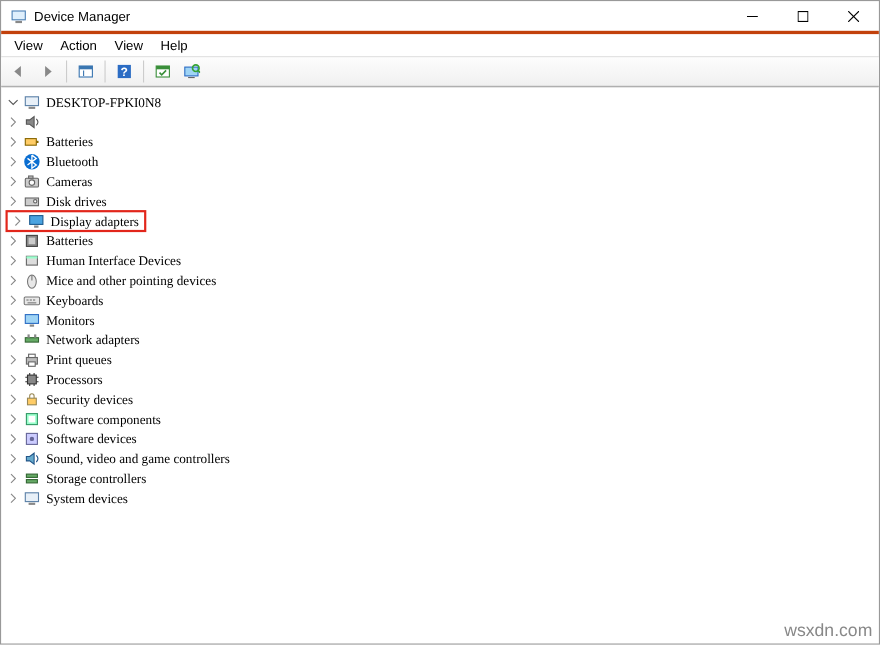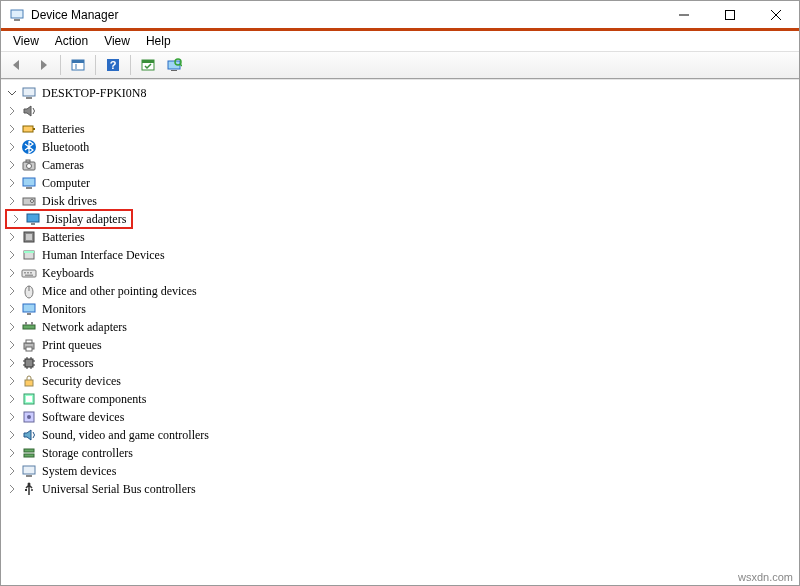--- a/index.html
+++ b/index.html
@@ -81,21 +81,21 @@
   border: 2px solid #e2261b;
   padding: 0 2px;
   display: inline-flex;
   align-items: center;
   height: 20px;
   gap: 2px;
 }
 .watermark {
   position: absolute;
   bottom: 2px; right: 6px;
-  font-size: 11px;
+  font-size: 16px;
   color: #888;
 }
 svg { display: block; }
 </style>
 </head>
 <body>
 
 <div class="titlebar">
   <div class="titlebar-left">
     <span class="titlebar-icon">
@@ -262,36 +262,20 @@
             </li>
             <li>
               <div class="node">
                 <span class="expander">
                   <svg width="10" height="10">
                     <path d="M3 1 L7 5 L3 9" fill="none" stroke="#888"></path>
                   </svg>
                 </span>
                 <span class="node-icon">
                   <svg width="16" height="16">
-                    <rect x="2" y="3" width="12" height="8" fill="#9fd4f5" stroke="#2b6cc4"></rect>
-                    <rect x="5" y="12" width="6" height="2" fill="#888"></rect>
-                  </svg>
-                </span>
-                <span class="node-label">Computer</span>
-              </div>
-            </li>
-            <li>
-              <div class="node">
-                <span class="expander">
-                  <svg width="10" height="10">
-                    <path d="M3 1 L7 5 L3 9" fill="none" stroke="#888"></path>
-                  </svg>
-                </span>
-                <span class="node-icon">
-                  <svg width="16" height="16">
                     <rect x="2" y="5" width="12" height="7" fill="#ccc" stroke="#666"></rect>
                     <circle cx="11" cy="8" r="1.5" fill="#fff" stroke="#666"></circle>
                   </svg>
                 </span>
                 <span class="node-label">Disk drives</span>
               </div>
             </li>
             <li>
               <div class="node">
                 <span class="highlight-box">
@@ -344,44 +328,44 @@
             </li>
             <li>
               <div class="node">
                 <span class="expander">
                   <svg width="10" height="10">
                     <path d="M3 1 L7 5 L3 9" fill="none" stroke="#888"></path>
                   </svg>
                 </span>
                 <span class="node-icon">
                   <svg width="16" height="16">
+                    <ellipse cx="8" cy="9" rx="4" ry="6" fill="#e8e8e8" stroke="#777"></ellipse>
+                    <line x1="8" y1="3" x2="8" y2="8" stroke="#777"></line>
+                  </svg>
+                </span>
+                <span class="node-label">Mice and other pointing devices</span>
+              </div>
+            </li>
+            <li>
+              <div class="node">
+                <span class="expander">
+                  <svg width="10" height="10">
+                    <path d="M3 1 L7 5 L3 9" fill="none" stroke="#888"></path>
+                  </svg>
+                </span>
+                <span class="node-icon">
+                  <svg width="16" height="16">
                     <rect x="1" y="5" width="14" height="7" rx="1" fill="#e8e8e8" stroke="#777"></rect>
                     <rect x="3" y="7" width="2" height="1.5" fill="#999"></rect>
                     <rect x="6" y="7" width="2" height="1.5" fill="#999"></rect>
                     <rect x="9" y="7" width="2" height="1.5" fill="#999"></rect>
                     <rect x="4" y="9.5" width="8" height="1.5" fill="#999"></rect>
                   </svg>
                 </span>
                 <span class="node-label">Keyboards</span>
-              </div>
-            </li>
-            <li>
-              <div class="node">
-                <span class="expander">
-                  <svg width="10" height="10">
-                    <path d="M3 1 L7 5 L3 9" fill="none" stroke="#888"></path>
-                  </svg>
-                </span>
-                <span class="node-icon">
-                  <svg width="16" height="16">
-                    <ellipse cx="8" cy="9" rx="4" ry="6" fill="#e8e8e8" stroke="#777"></ellipse>
-                    <line x1="8" y1="3" x2="8" y2="8" stroke="#777"></line>
-                  </svg>
-                </span>
-                <span class="node-label">Mice and other pointing devices</span>
               </div>
             </li>
             <li>
               <div class="node">
                 <span class="expander">
                   <svg width="10" height="10">
                     <path d="M3 1 L7 5 L3 9" fill="none" stroke="#888"></path>
                   </svg>
                 </span>
                 <span class="node-icon">
@@ -539,37 +523,19 @@
                 </span>
                 <span class="node-icon">
                   <svg width="16" height="16">
                     <rect x="2" y="3" width="12" height="8" fill="#e8f0f8" stroke="#5a7fa6"></rect>
                     <rect x="5" y="12" width="6" height="2" fill="#888"></rect>
                   </svg>
                 </span>
                 <span class="node-label">System devices</span>
               </div>
             </li>
-            <li>
-              <div class="node">
-                <span class="expander">
-                  <svg width="10" height="10">
-                    <path d="M3 1 L7 5 L3 9" fill="none" stroke="#888"></path>
-                  </svg>
-                </span>
-                <span class="node-icon">
-                  <svg width="16" height="16">
-                    <path d="M8 14 V4 M8 4 L5 7 M8 4 L11 7" fill="none" stroke="#333" stroke-width="1.5"></path>
-                    <circle cx="8" cy="3" r="1.5" fill="#333"></circle>
-                    <rect x="4" y="8" width="2" height="2" fill="#333"></rect>
-                    <circle cx="11" cy="9" r="1" fill="#333"></circle>
-                  </svg>
-                </span>
-                <span class="node-label">Universal Serial Bus controllers</span>
-              </div>
-            </li>
           </ul>
       </li>
     </ul>
   </div>
 </div>
 
 <div class="watermark">wsxdn.com</div>
 
 </body></html>

